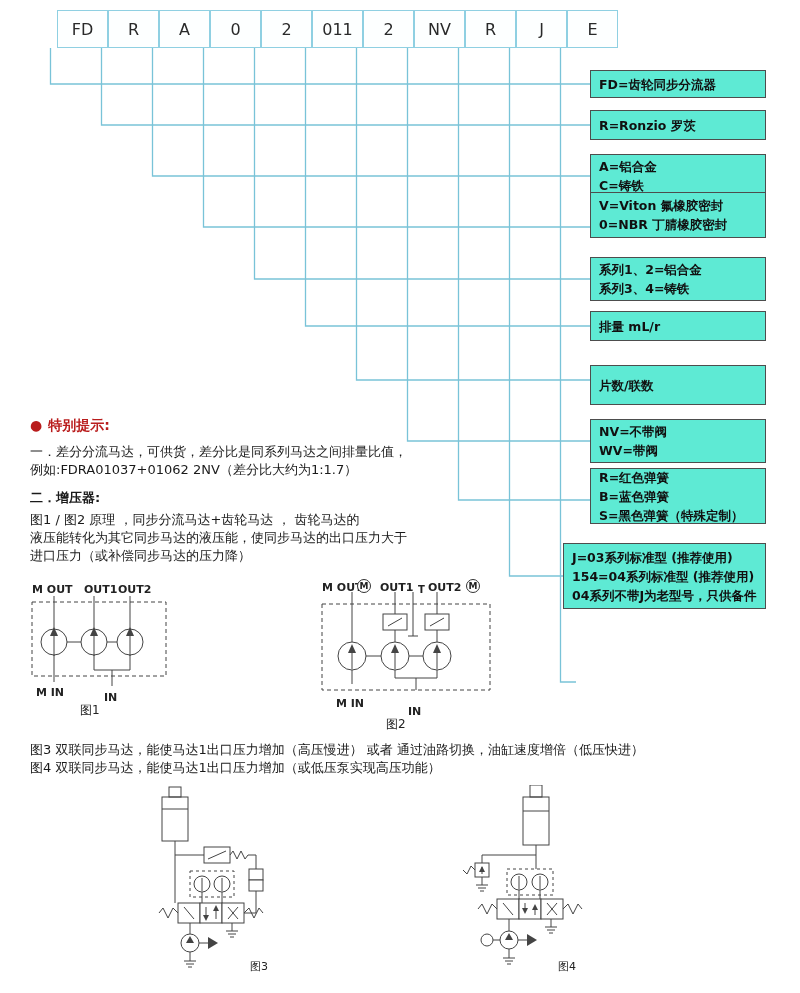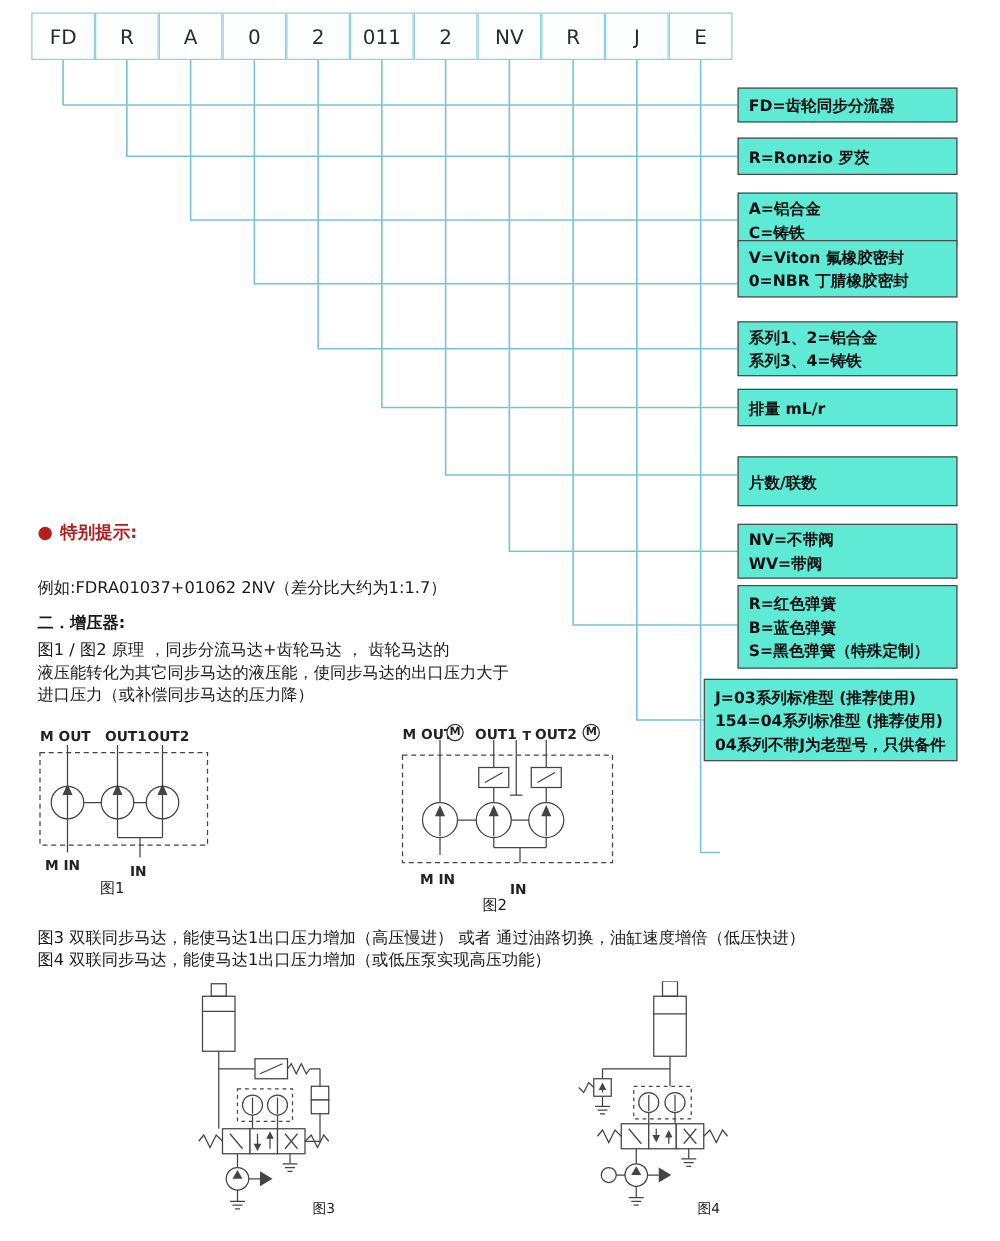--- a/index.html
+++ b/index.html
@@ -1,20 +1,20 @@
 <!DOCTYPE html>
 <html><head>
 <meta charset="utf-8">
 <style>
   html,body{margin:0;padding:0;background:#fff;}
   body{font-family:"DejaVu Sans","Liberation Sans",sans-serif;color:#1a1a1a;}
   .page{position:relative;width:800px;height:993px;background:#fff;overflow:hidden;}
   .connectors{position:absolute;left:0;top:0;pointer-events:none;}
   .code-box{position:absolute;top:10px;width:51px;height:38px;border:1px solid #8fd0e2;background:#fdffff;
-            display:flex;align-items:center;justify-content:center;font-size:16px;color:#2a2a2a;box-sizing:border-box;}
+            display:flex;align-items:center;justify-content:center;font-size:16px;color:#2a2a2a;box-sizing:border-box;margin-left:32px;}
   .desc-box{position:absolute;left:590px;width:176px;border:1px solid #4d4d4d;background:#5eead4;padding:3px 8px;
             display:flex;flex-direction:column;justify-content:center;box-sizing:border-box;}
   .desc-line{font-size:12.5px;font-weight:bold;line-height:19px;color:#111;white-space:nowrap;}
   .note-title{position:absolute;font-size:14px;font-weight:bold;color:#b91c1c;white-space:nowrap;}
   .note-line{position:absolute;font-size:13px;color:#1a1a1a;white-space:nowrap;}
   .fig-label{position:absolute;font-size:11px;font-weight:bold;color:#222;white-space:nowrap;}
   .fig-caption{position:absolute;font-size:12px;color:#222;white-space:nowrap;}
   .m-badge{position:absolute;width:14px;height:14px;border:1px solid #333;border-radius:50%;font-size:9px;font-weight:bold;
            display:flex;align-items:center;justify-content:center;background:#fff;color:#222;box-sizing:border-box;}
   .schem{position:absolute;}
@@ -74,34 +74,35 @@
   <div class="desc-box" style="top:311px;height:30px">
     <div class="desc-line">排量 mL/r</div>
   </div>
   <div class="desc-box" style="top:365px;height:40px">
     <div class="desc-line">片数/联数</div>
   </div>
   <div class="desc-box" style="top:419px;height:44px">
     <div class="desc-line">NV=不带阀</div>
     <div class="desc-line">WV=带阀</div>
   </div>
-  <div class="desc-box" style="top:468px;height:67px">
+  <div class="desc-box" style="top:468px;height:56px">
     <div class="desc-line">R=红色弹簧</div>
     <div class="desc-line">B=蓝色弹簧</div>
     <div class="desc-line">S=黑色弹簧（特殊定制）</div>
   </div>
   <div class="desc-box" style="top:543px;height:66px;left:563px;width:203px">
     <div class="desc-line">J=03系列标准型 (推荐使用)</div>
     <div class="desc-line">154=04系列标准型 (推荐使用)</div>
     <div class="desc-line">04系列不带J为老型号，只供备件</div>
   </div>
 
   <div class="note-title" style="left:30px;top:417px">
     <span class="bullet">●</span><span>特别提示:</span>
   </div>
+  <div class="note-line" style="left:30px;top:443px">一．差分分流马达，可供货，差分比是同系列马达之间排量比值，</div>
   <div class="note-line" style="left:30px;top:461px">例如:FDRA01037+01062 2NV（差分比大约为1:1.7）</div>
   <div class="note-line" style="left:30px;top:489px;font-weight:bold">二．增压器:</div>
   <div class="note-line" style="left:30px;top:511px">图1 / 图2 原理 ，同步分流马达+齿轮马达 ， 齿轮马达的</div>
   <div class="note-line" style="left:30px;top:529px">液压能转化为其它同步马达的液压能，使同步马达的出口压力大于</div>
   <div class="note-line" style="left:30px;top:547px">进口压力（或补偿同步马达的压力降）</div>
 
   <div class="fig-label" style="left:32px;top:583px">M OUT</div>
   <div class="fig-label" style="left:84px;top:583px">OUT1</div>
   <div class="fig-label" style="left:118px;top:583px">OUT2</div>
   <svg class="schem" style="left:28px;top:596px" width="145" height="95" viewBox="0 0 145 95">

